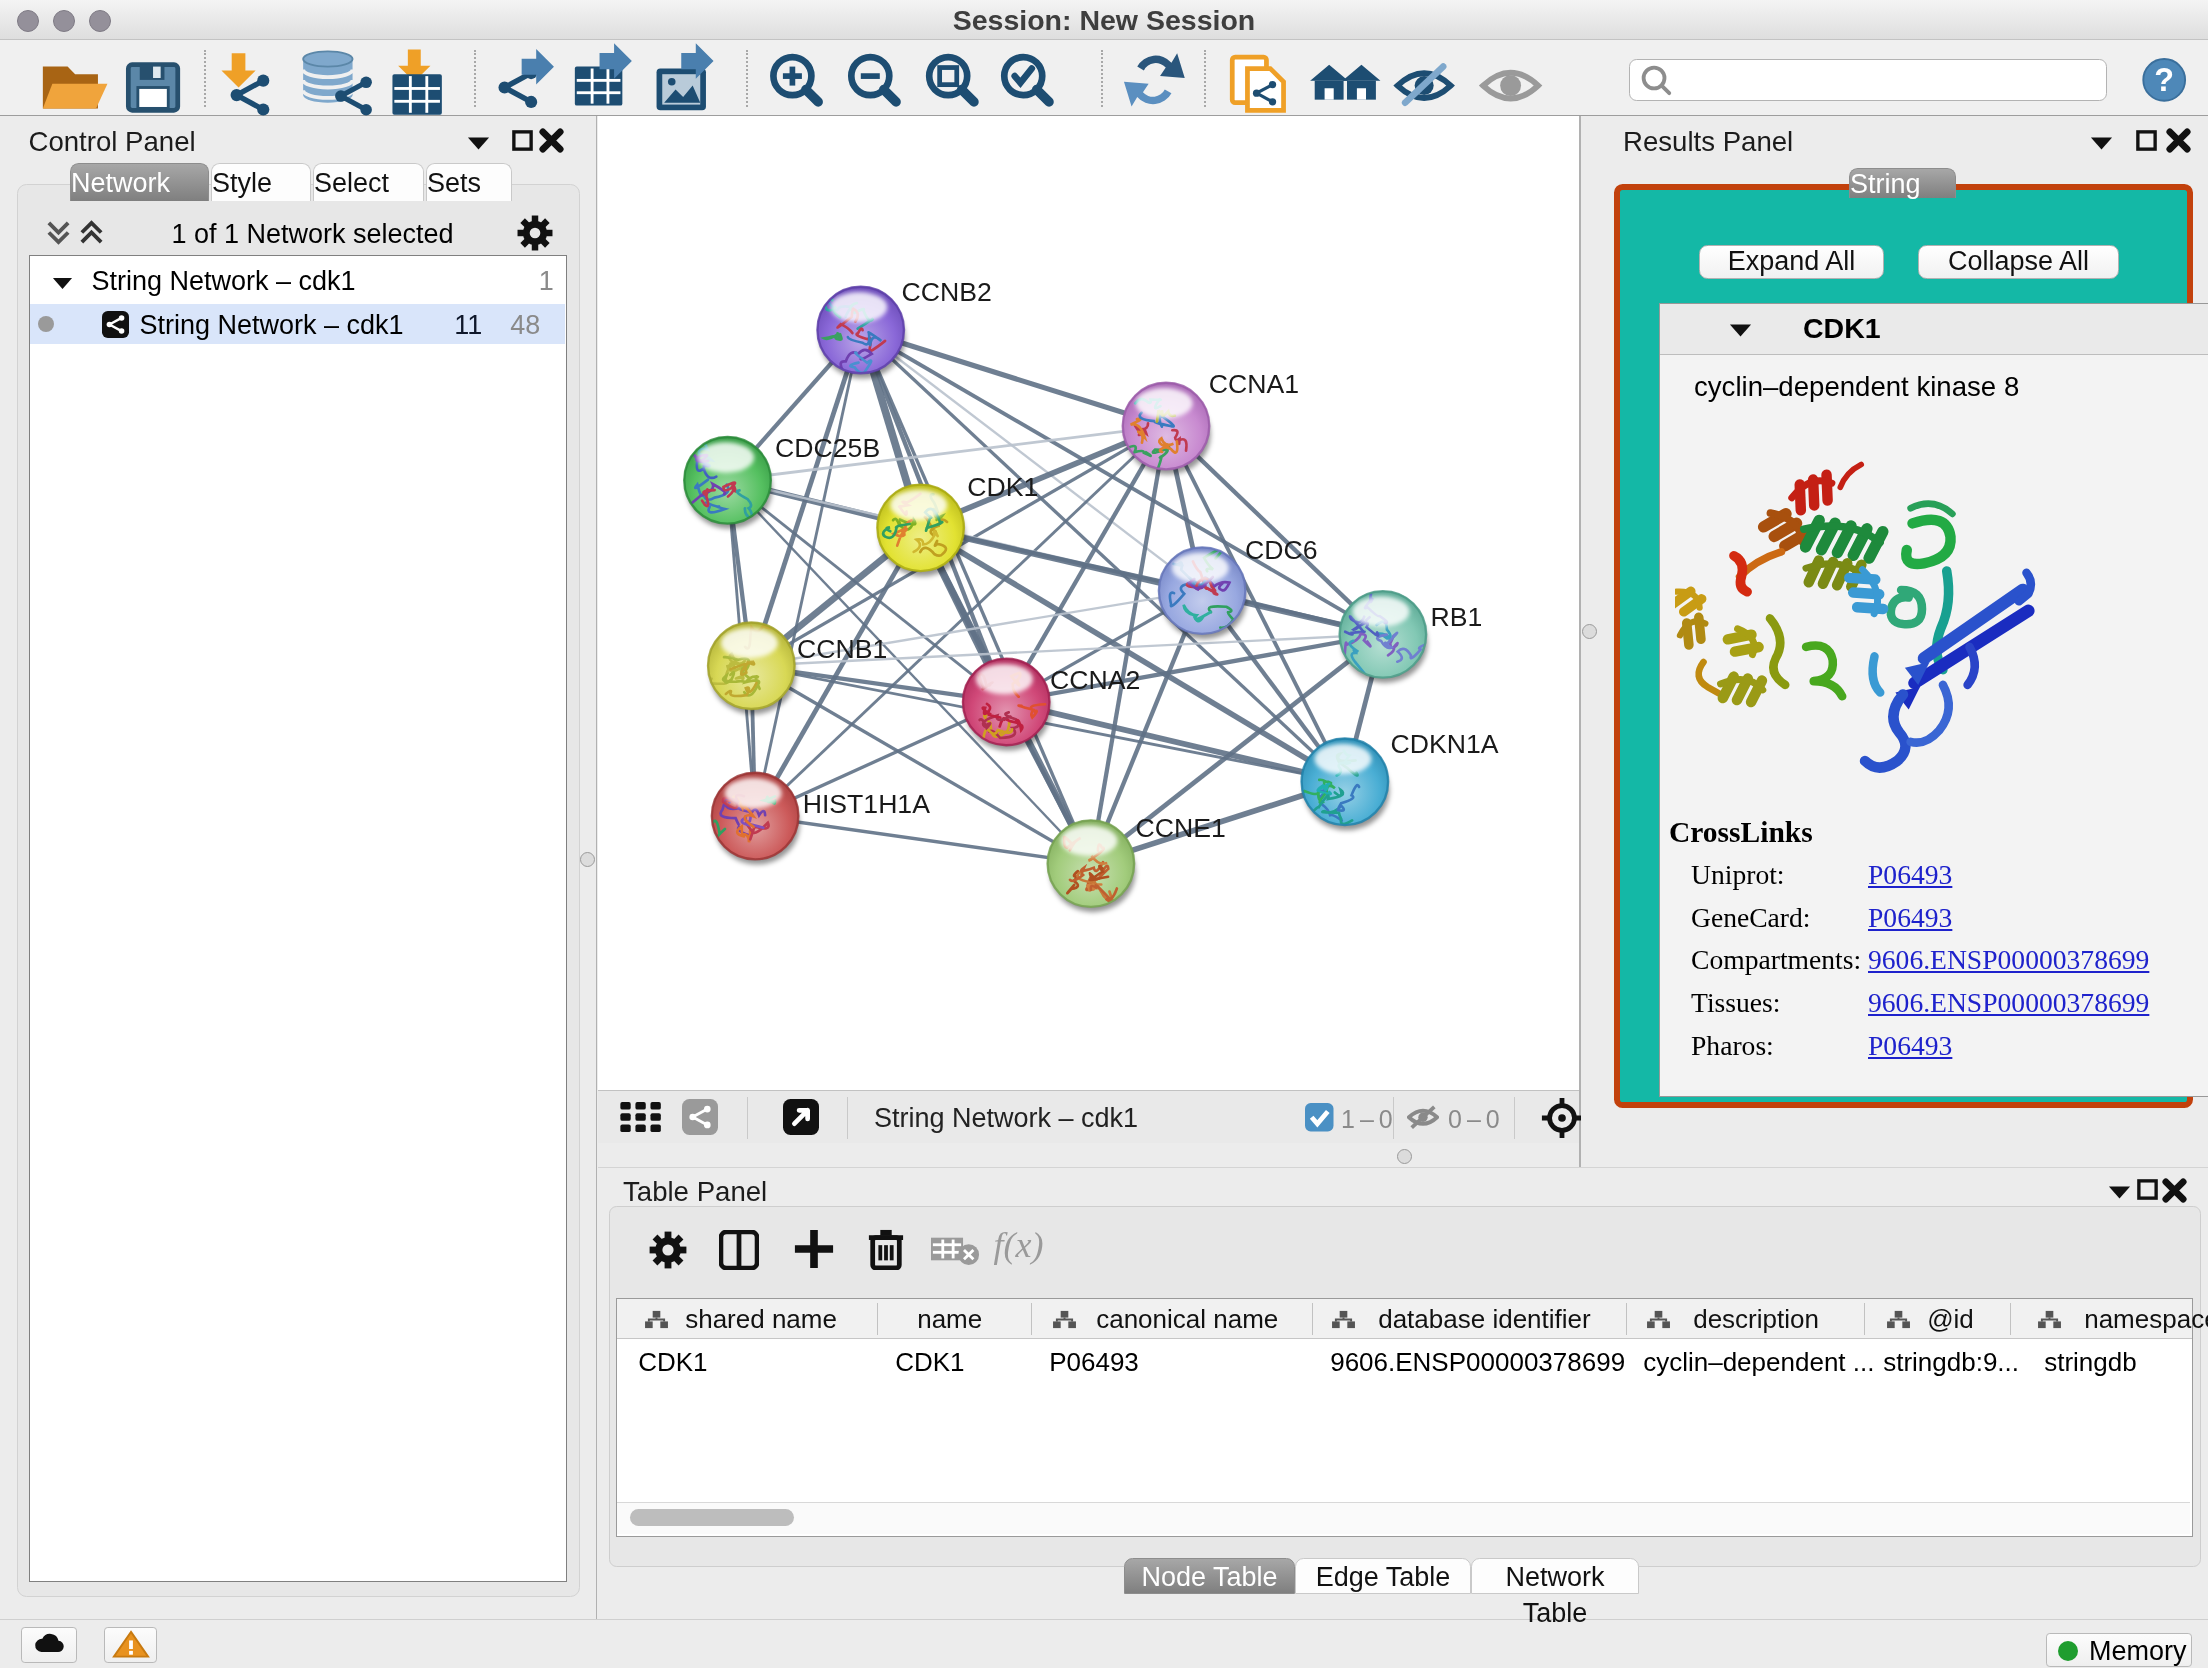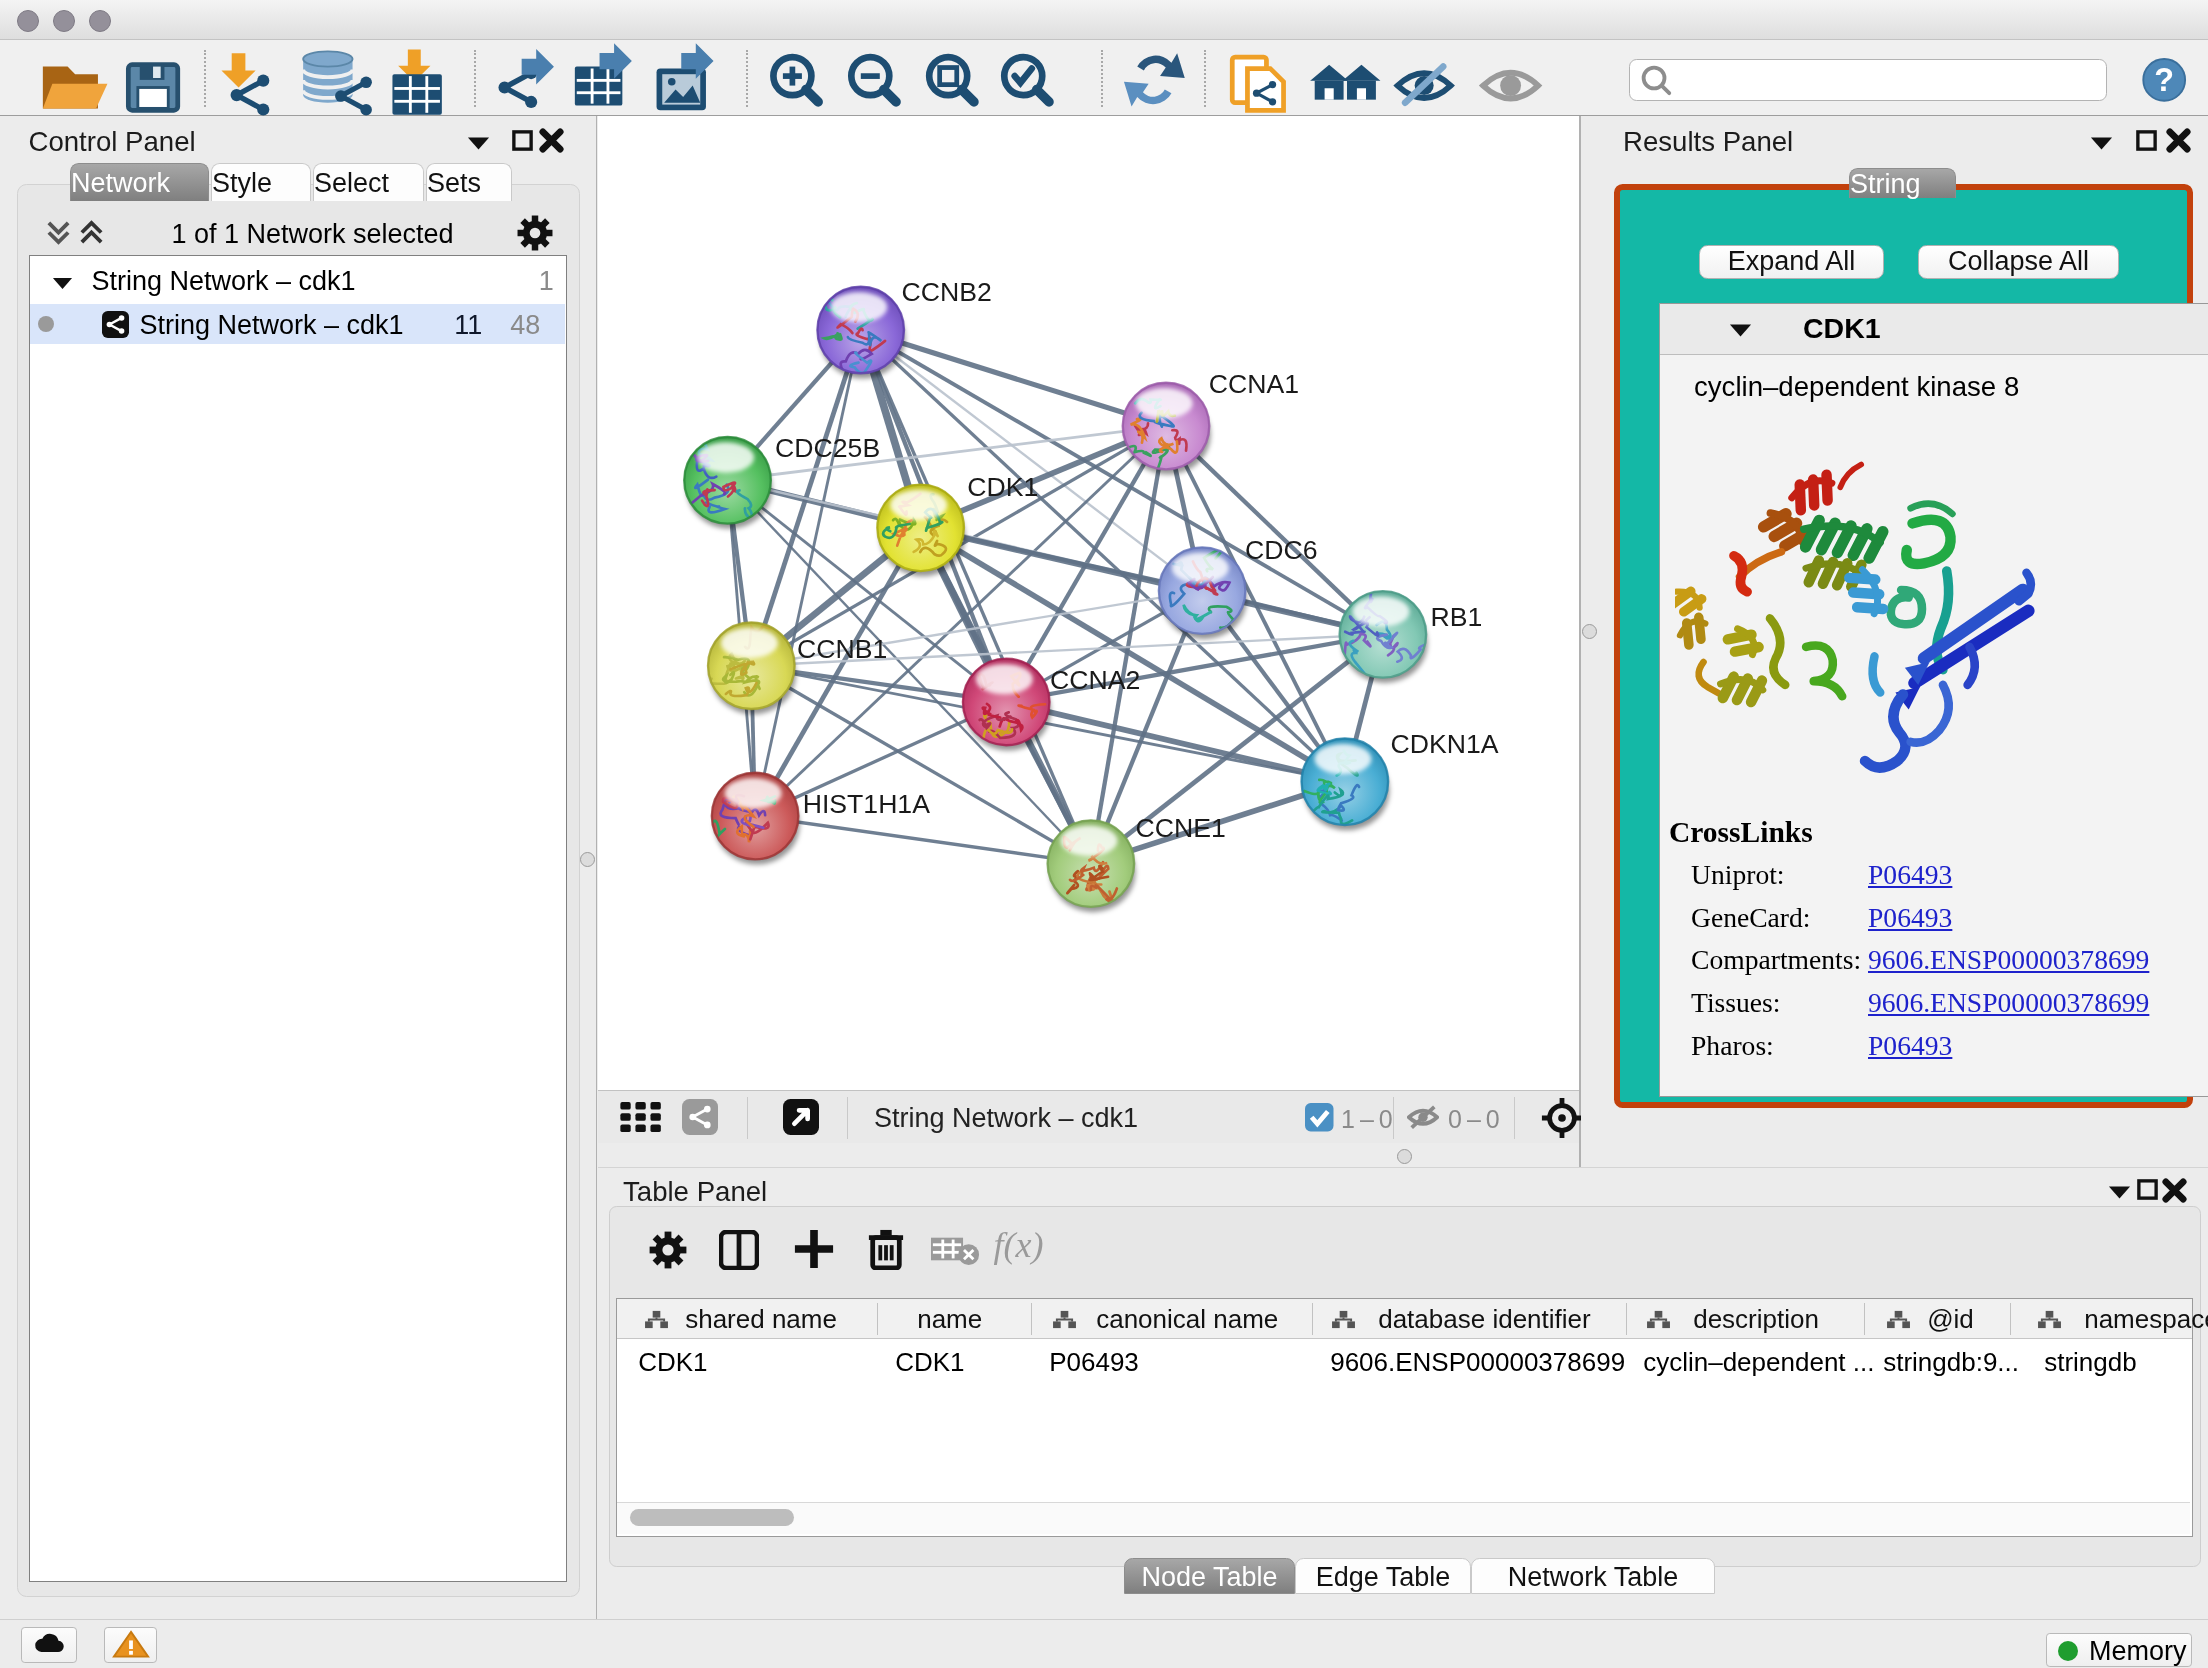--- a/index.html
+++ b/index.html
@@ -35,20 +35,21 @@
 .thsep { position:absolute; top:3.8px; height:32px; width:0; border-left:1px solid #c2c2c2; }
 .btab { position:absolute; z-index:5; top:0; height:36px; background:#fdfdfd; border:1px solid #c9c9c9; border-radius:8.6px 8.6px 0 0; font-size:27px; color:#111; text-align:center; line-height:36px; }
 .btab.tabsel { background:linear-gradient(#a7a7a7,#7f7f7f); color:#fff; border-color:#8d8d8d; }
 #statusbar { left:0; top:1619px; width:2208px; height:49px; background:#ececec; border-top:1.9px solid #cfcfcf; }
 .sbtn { position:absolute; top:6.7px; height:36px; background:linear-gradient(#fcfcfc,#efefef); border:1.9px solid #b9b9b9; border-radius:3.8px; }
 </style></head><body>
 <div id="titlebar" class="abs">
     <div class="tl" style="left:17px;"></div>
     <div class="tl" style="left:53px;"></div>
     <div class="tl" style="left:89px;"></div>
+    <div id="title">Session: New Session</div>
   </div>
 <div id="toolbar" class="abs">
     <div class="tsep" style="left:204px;"></div>
     <div class="tsep" style="left:474px;"></div>
     <div class="tsep" style="left:746px;"></div>
     <div class="tsep" style="left:1101px;"></div>
     <div class="tsep" style="left:1204px;"></div>
     <div id="searchbox"></div>
     <svg class="abs" style="left:0; top:0;" width="2208" height="76" viewBox="0 0 2322 80">
       <path d="M44 28 L70 28 L78 36 L102 36 L102 72 L44 72 z" fill="#a86414"></path>
@@ -790,21 +791,21 @@
         <div class="abs" style="left:713px; top:48px; font-size:26px;">9606.ENSP00000378699</div>
         <div class="abs" style="left:1026px; top:48px; font-size:26px;">cyclin–dependent ...</div>
         <div class="abs" style="left:1266px; top:48px; font-size:26px;">stringdb:9...</div>
         <div class="abs" style="left:1427px; top:48px; font-size:26px;">stringdb</div>
         <div class="abs" style="left:0px; top:203px; width:1573px; height:32px; background:#fafafa; border-top:1px solid #d8d8d8;"></div>
         <div class="abs" style="left:13.3px; top:210px; width:164px; height:17px; background:#bdbdbd; border-radius:8.6px;"></div>
       </div>
     </div>
     <div class="btab tabsel" style="left:526px; top:390px; width:171px;">Node Table</div>
     <div class="btab " style="left:697px; top:390px; width:176px;">Edge Table</div>
-    <div class="btab " style="left:873px; top:390px; width:244px;">Network Table</div>
+    <div class="btab " style="left:873px; top:390px; width:168px;">Network Table</div>
   </div>
 <div id="statusbar" class="abs">
     <div class="sbtn" style="left:21px; width:56px;">
       <svg class="abs" style="left:7.6px; top:2.9px;" width="38" height="27" viewBox="0 0 40 28">
         <path d="M12 22 a7 7 0 0 1 1 -14 a9 9 0 0 1 17 2 a6 6 0 0 1 -1 12 z" fill="#111"></path>
       </svg>
     </div>
     <div class="sbtn" style="left:104px; width:53px;">
       <svg class="abs" style="left:6.7px; top:1.9px;" width="38" height="28.5" viewBox="0 0 40 30">
         <path d="M20 2 L38 28 H2 z" fill="#e8921f" stroke="#c87a10" stroke-width="2"></path>

